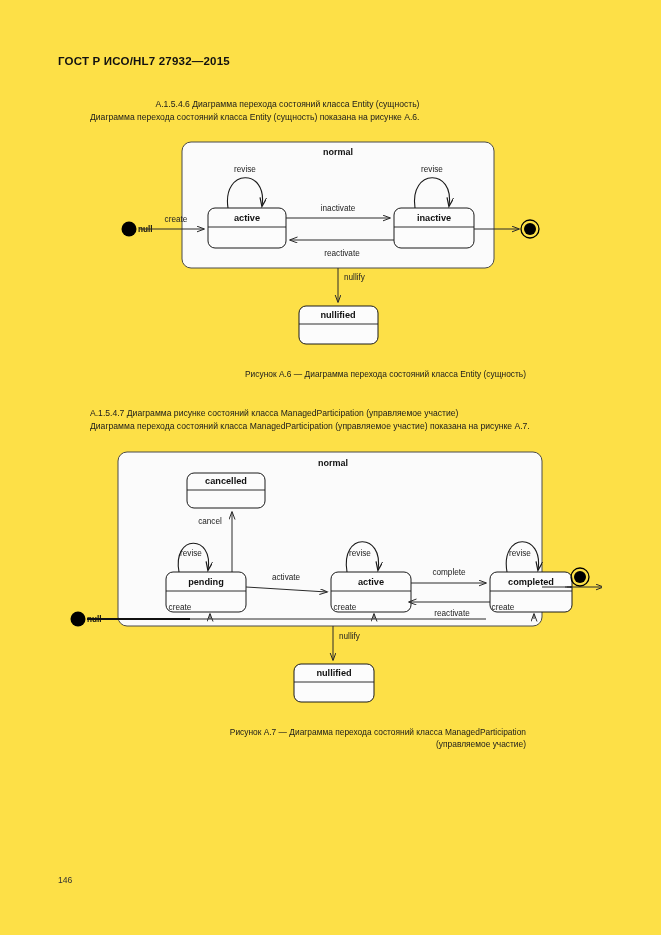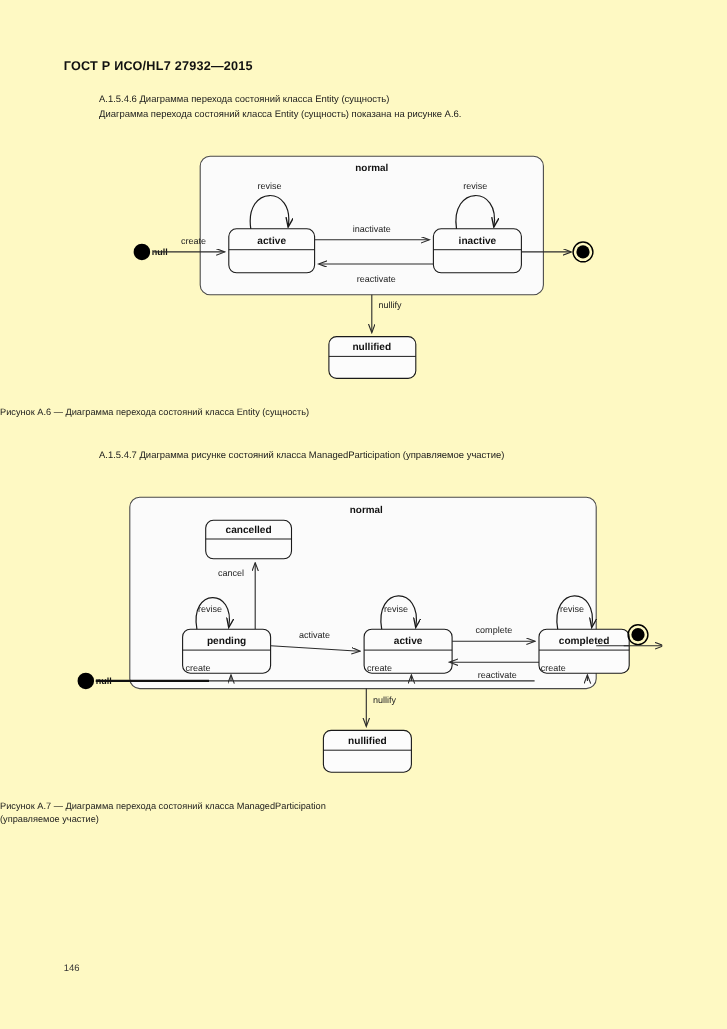--- a/index.html
+++ b/index.html
@@ -11,47 +11,47 @@
     width: 661px;
     height: 935px;
     position: relative;
     font-family: "Liberation Sans", sans-serif;
     color: #1a1a1a;
     overflow: hidden;
   }
   .page {
     position: absolute;
     inset: 0;
-    background: #fef9c3;
+    background: #fde047;
   }
   .doc-header {
     position: absolute;
     left: 58px;
     top: 55px;
     font-size: 11.5px;
     font-weight: bold;
     letter-spacing: 0.2px;
     color: #111;
   }
   .sec-block {
     position: absolute;
     font-size: 8.6px;
     line-height: 13px;
     color: #1a1a1a;
     white-space: nowrap;
   }
-  .sec-1 { left: 90px; top: 84px; }
+  .sec-1 { left: 90px; top: 98px; text-align: right; }
   .sec-2 { left: 90px; top: 407px; }
   .sec-line { display: block; }
 
   .figcaption {
     position: absolute;
     width: 526px;
     left: 0;
-    text-align: left;
+    text-align: right;
     font-size: 8.4px;
     line-height: 12px;
     color: #1a1a1a;
   }
   .cap-1 { top: 368px; }
   .cap-2 { top: 726px; }
 
   .page-num {
     position: absolute;
     left: 58px;
@@ -166,20 +166,21 @@
       <rect class="box-fill" x="189" y="178" width="79" height="38" rx="7" ry="7"></rect>
       <line class="divider" x1="189" y1="196" x2="268" y2="196"></line>
       <text class="state-name" x="228" y="188">nullified</text>
     </svg>
   </div>
 
   <div class="figcaption cap-1">Рисунок А.6 — Диаграмма перехода состояний класса Entity (сущность)</div>
 
   <div class="sec-block sec-2">
     <span class="sec-line">A.1.5.4.7 Диаграмма рисунке состояний класса ManagedParticipation (управляемое участие)</span>
+    <span class="sec-line">Диаграмма перехода состояний класса ManagedParticipation (управляемое участие) показана на рисунке А.7.</span>
   </div>
 
   <div class="diagram" style="left:62px; top:444px;">
     <svg width="540" height="270" viewBox="0 0 540 270" xmlns="http://www.w3.org/2000/svg">
       <defs>
         <marker id="ah7" markerWidth="9" markerHeight="9" refX="7.5" refY="3" orient="auto">
           <path d="M0,0 L8,3 L0,6" fill="none" stroke="#2a2a2a" stroke-width="1"></path>
         </marker>
         <marker id="ah7b" markerWidth="9" markerHeight="9" refX="7.5" refY="3" orient="auto">
           <path d="M0,0 L8,3 L0,6" fill="none" stroke="#1a1a1a" stroke-width="1.1"></path>

